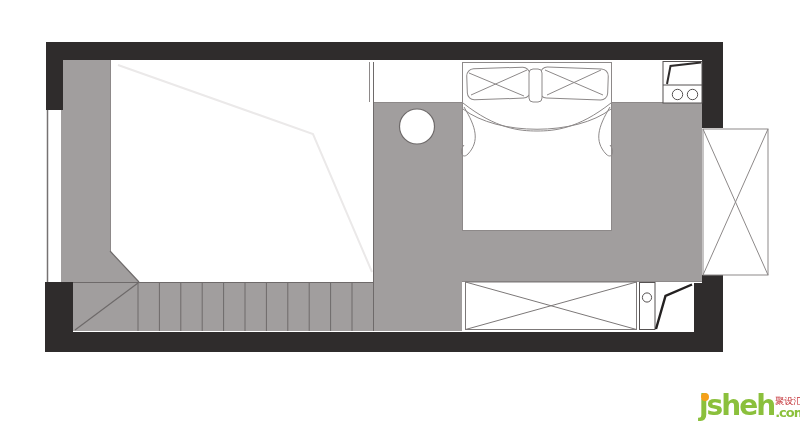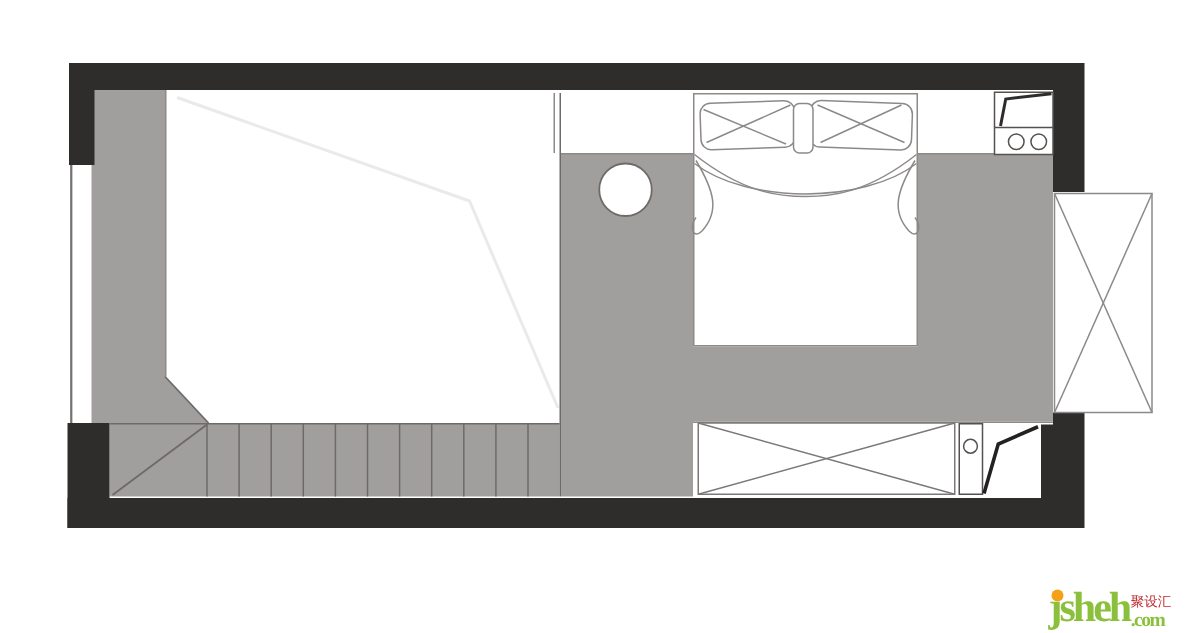--- a/index.html
+++ b/index.html
@@ -20,21 +20,21 @@
   .floor{position:absolute;background:#a19e9e;}
   .floor-left-column{left:61px;top:60px;width:49px;height:222px;}
   .floor-stairs     {left:73px;top:282px;width:300px;height:49px;}
   .floor-corridor   {left:374px;top:102px;width:88px;height:229px;}
   .floor-under-bed  {left:462px;top:231px;width:150px;height:50px;}
   .floor-right      {left:612px;top:102px;width:90px;height:179px;}
   .linework{position:absolute;left:0;top:0;width:800px;height:422px;}
   
   .watermark{
     position:absolute;left:699px;top:383px;width:98px;height:37px;
-    display:flex;align-items:flex-end;gap:1px;user-select:none;font-family:Liberation Serif, serif;
+    display:flex;align-items:flex-end;gap:1px;user-select:none;
   }
   .wm-brand{
     position:relative;font-weight:bold;font-size:28px;line-height:1;
     letter-spacing:-2px;color:#8bc03c;
   }
   .wm-dot{
     position:absolute;left:2px;top:1px;width:8px;height:8px;border-radius:50%;
     background:#f5a019;
   }
   .wm-col{display:flex;flex-direction:column;align-items:flex-start;padding-bottom:1px;}

